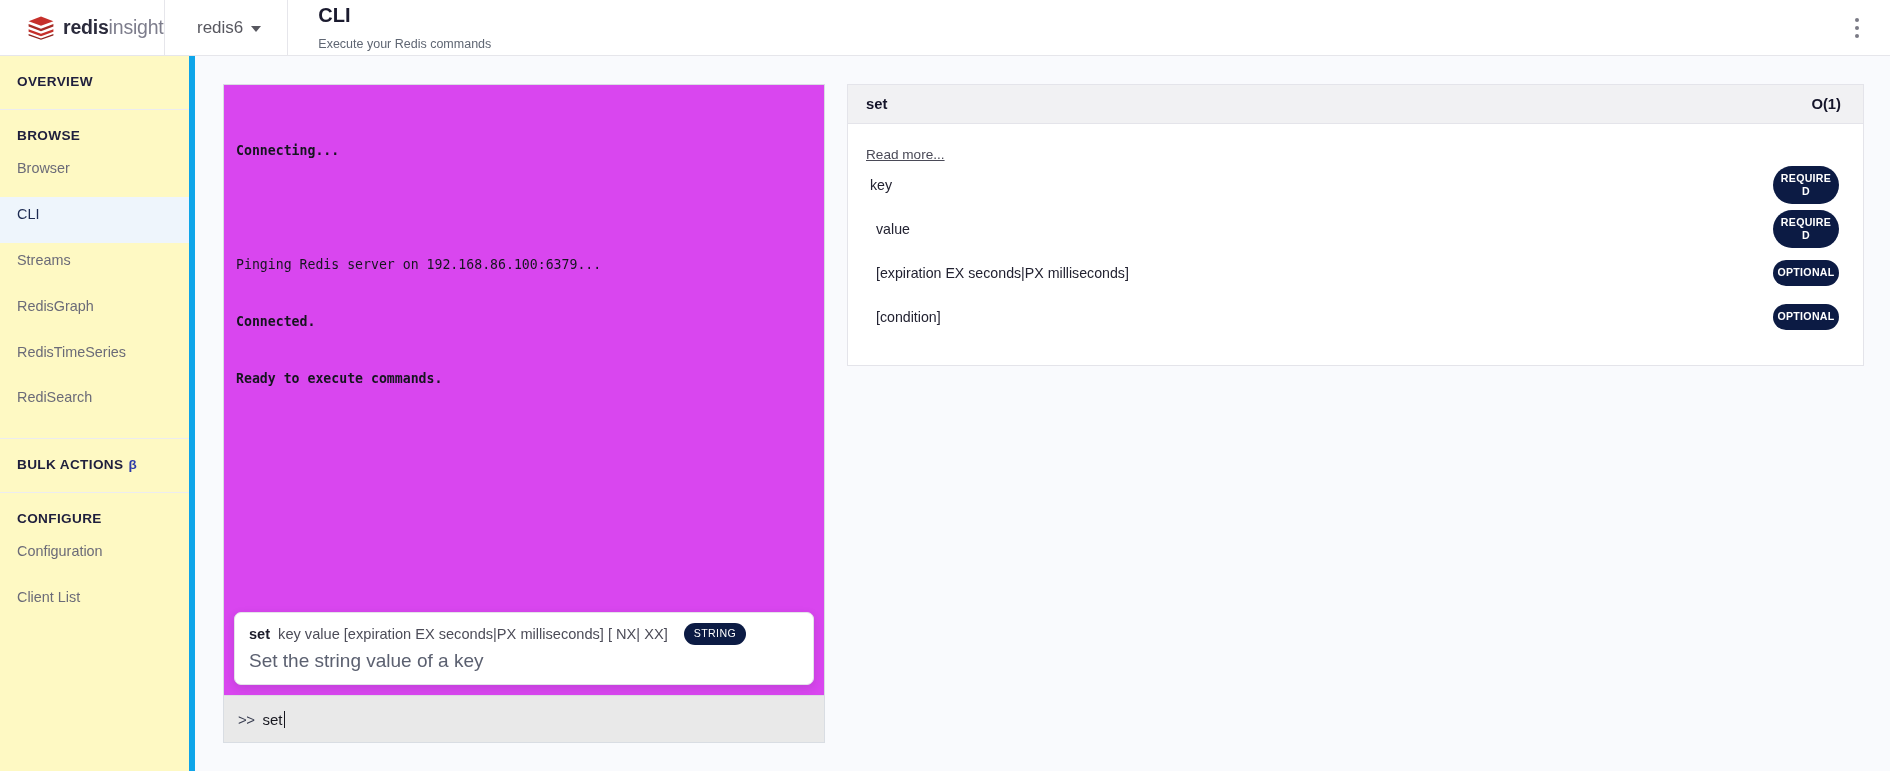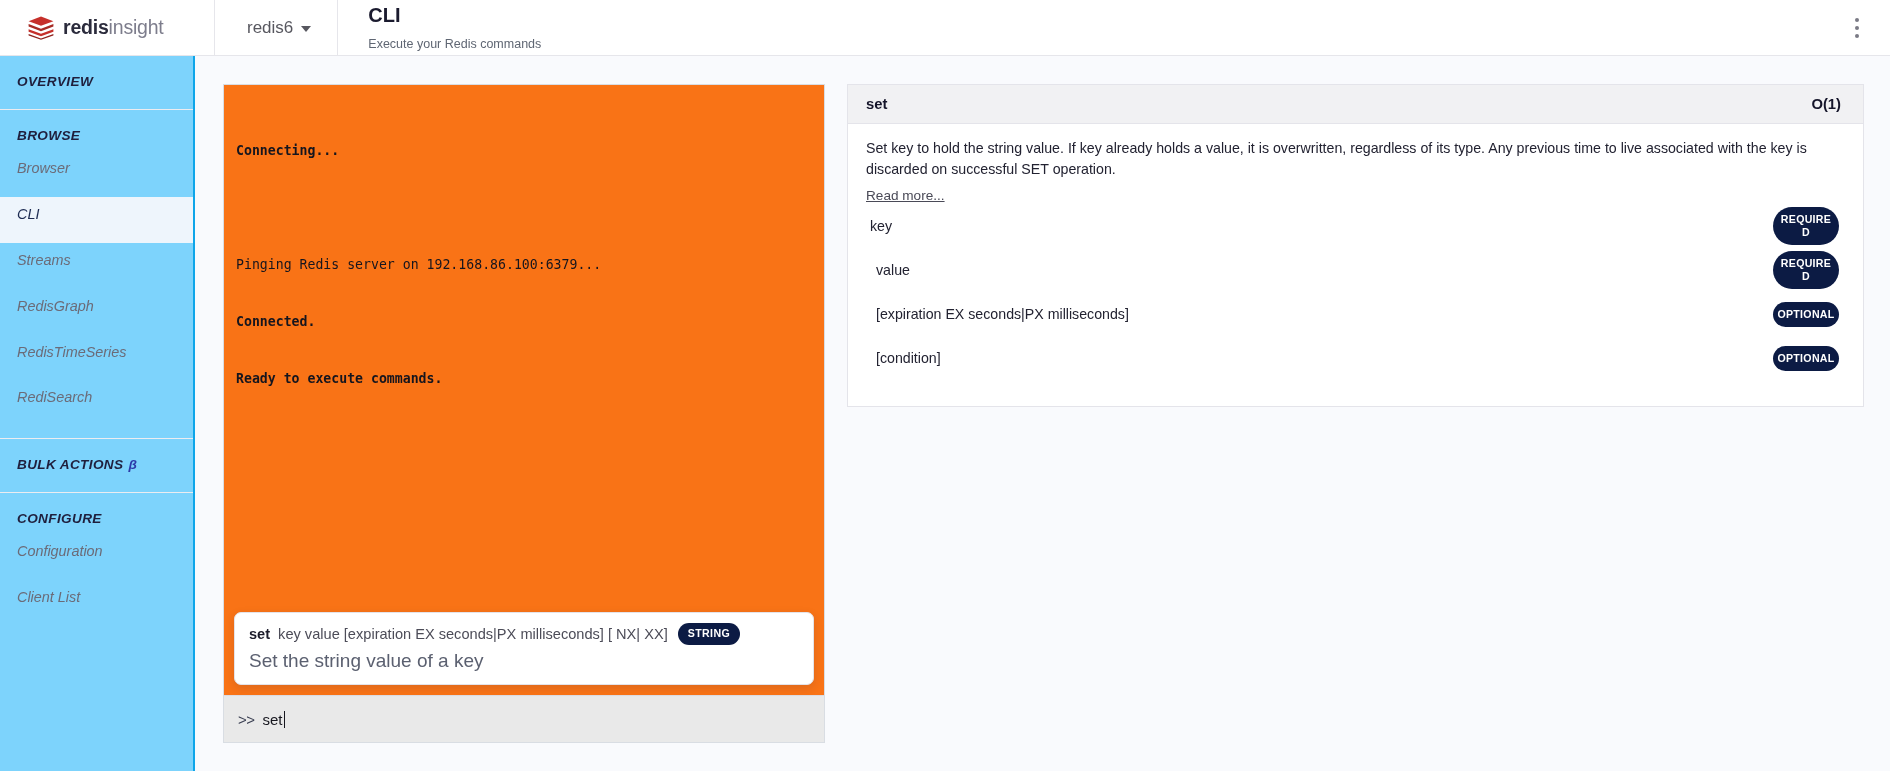--- a/index.html
+++ b/index.html
@@ -19,21 +19,21 @@
   .header {
     height: 56px;
     min-height: 56px;
     background: #ffffff;
     border-bottom: 1px solid #e6e6eb;
     display: flex;
     align-items: center;
     position: relative;
   }
   .brand {
-    width: 215px;
+    width: 165px;
     display: flex;
     align-items: center;
     gap: 9px;
     padding-left: 28px;
     height: 100%;
     border-right: 1px solid #e6e6eb;
   }
   .brand-logo { width: 26px; height: 24px; display: block; }
   .brand-text { font-size: 19.5px; letter-spacing: -0.2px; white-space: nowrap; }
   .brand-text .b1 { font-weight: bold; color: #2b2b3c; }
@@ -73,25 +73,24 @@
     cursor: pointer;
   }
   .kebab span { width: 4px; height: 4px; border-radius: 50%; background: #7a7a85; display: block; }
 
   
   .body-row { flex: 1; display: flex; min-height: 0; }
 
   
   .sidebar {
     width: 195px; min-width: 195px;
-    background: #7dd3fc;
-    border-right: 2px solid #0ea5e9;
+    background: #fef9c3;
+    border-right: 6px solid #0ea5e9;
     padding-top: 0;
     font-size: 14.4px;
-    font-style: italic;
   }
   .nav-group { border-bottom: 1px solid #ececf0; padding: 10px 0 12px 0; }
   .nav-group.last { border-bottom: none; }
   .nav-head {
     font-size: 13.6px;
     font-weight: bold;
     letter-spacing: 0.35px;
     color: #1f1f3d;
     padding: 8px 0 8px 17px;
   }
@@ -120,21 +119,21 @@
     background: #f9fafd;
     display: flex;
     padding: 28px 26px 28px 28px;
     gap: 22px;
     min-width: 0;
   }
 
   
   .cli-panel {
     width: 602px; min-width: 602px;
-    background: #f97316;
+    background: #d946ef;
     border: 1px solid #d9dde3;
     display: flex;
     flex-direction: column;
     position: relative;
   }
   .cli-output {
     flex: 1;
     padding: 18px 18px 0 12px;
     font-family: "DejaVu Sans Mono", "Liberation Mono", monospace;
     font-size: 13.2px;
@@ -164,25 +163,25 @@
     color: #3a3a46;
     white-space: nowrap;
     line-height: 1.3;
   }
   .suggest-cmd { font-weight: bold; color: #1b1b2a; }
   .suggest-args { color: #4c4c58; }
   .badge-string {
     background: #0c1b44;
     color: #ffffff;
     font-size: 10.6px;
-    font-weight: bold;
+    font-weight: normal;
     letter-spacing: 0.4px;
     padding: 4px 10px 4px 10px;
     border-radius: 12px;
-    margin-left: 2px;
+    margin-left: 8px;
   }
   .suggest-desc { font-size: 19px; color: #5b6070; margin-top: 5px; }
 
   
   .cli-input-bar {
     background: #e9e9e9;
     border-top: 1px solid #dcdce2;
     padding: 13px 14px 13px 14px;
     display: flex;
     align-items: center;
@@ -373,21 +372,20 @@
           <span class="caret-bar"></span>
         </div>
       </div>
 
       <div class="help-panel">
         <div class="help-header">
           <span class="help-cmd">set</span>
           <span class="help-complexity">O(1)</span>
         </div>
         <div class="help-body">
-          <div class="help-desc">Set key to hold the string value. If key already holds a value, it is overwritten, regardless of its type. Any previous time to live associated with the key is discarded on successful SET operation.</div>
           <span class="read-more">Read more...</span>
 
 
           <div class="arg-row">
             <span class="arg-name indent1">key</span>
             <span class="arg-badge">REQUIRED</span>
           </div>
           <div class="arg-row">
             <span class="arg-name indent2">value</span>
             <span class="arg-badge">REQUIRED</span>

